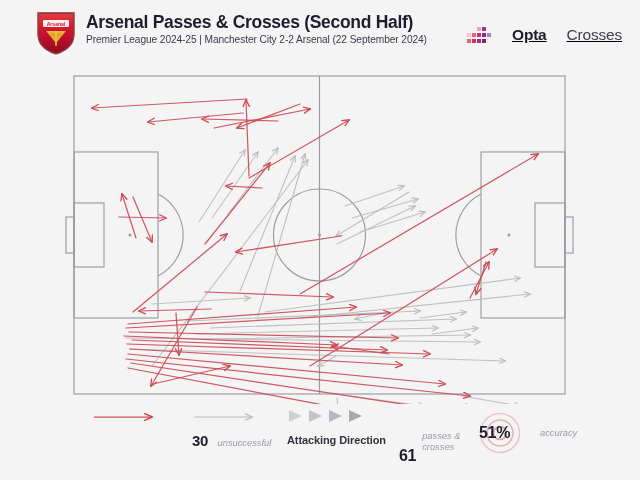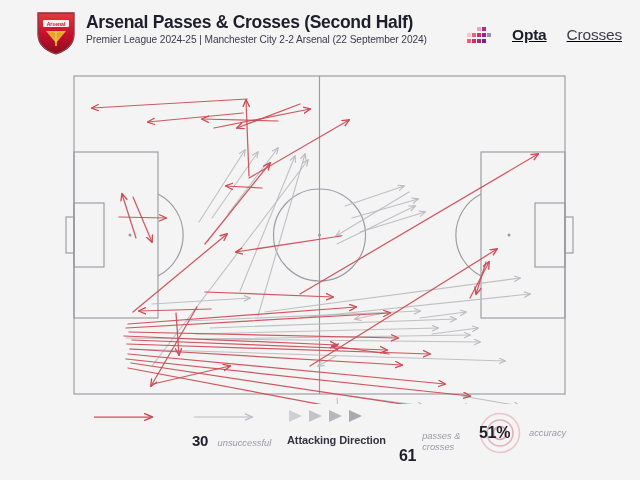--- a/index.html
+++ b/index.html
@@ -229,21 +229,21 @@
     </div>
 
     <div class="lg-item" style="left:399px;top:14px;display:flex;align-items:center;gap:6px;">
       <span class="lg-num" style="font-size:16px;margin-top:29px;">61</span>
       <span style="display:inline-block;line-height:11px;">
         <span class="lg-lbl" style="display:block;">passes &amp;</span>
         <span class="lg-lbl" style="display:block;">crosses</span>
       </span>
     </div>
 
-    <div class="lg-item" style="left:478px;top:14px;display:flex;align-items:center;gap:7px;">
+    <div class="lg-item" style="left:478px;top:14px;display:flex;align-items:center;gap:18px;">
       <span style="position:relative;display:inline-block;width:44px;height:30px;">
         <svg width="44" height="44" viewBox="0 0 44 44" style="position:absolute;left:0;top:-7px;">
           <circle cx="22" cy="22" r="19.5" fill="none" stroke="#e9c5c9" stroke-width="1.6"></circle>
           <circle cx="22" cy="22" r="13" fill="none" stroke="#e0b3b8" stroke-width="1.6"></circle>
           <circle cx="22" cy="22" r="6.5" fill="none" stroke="#d8a2a8" stroke-width="1.6"></circle>
         </svg>
         <span class="lg-num" style="position:absolute;left:1px;top:6px;font-size:16px;">51%</span>
       </span>
       <span class="lg-lbl">accuracy</span>
     </div>

